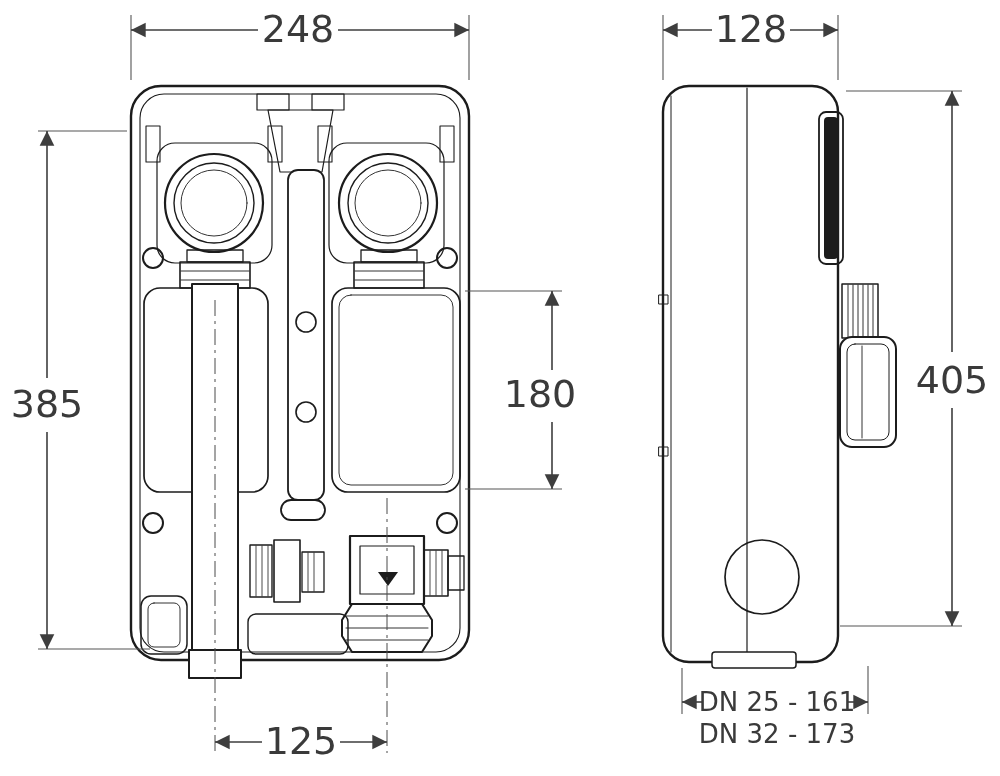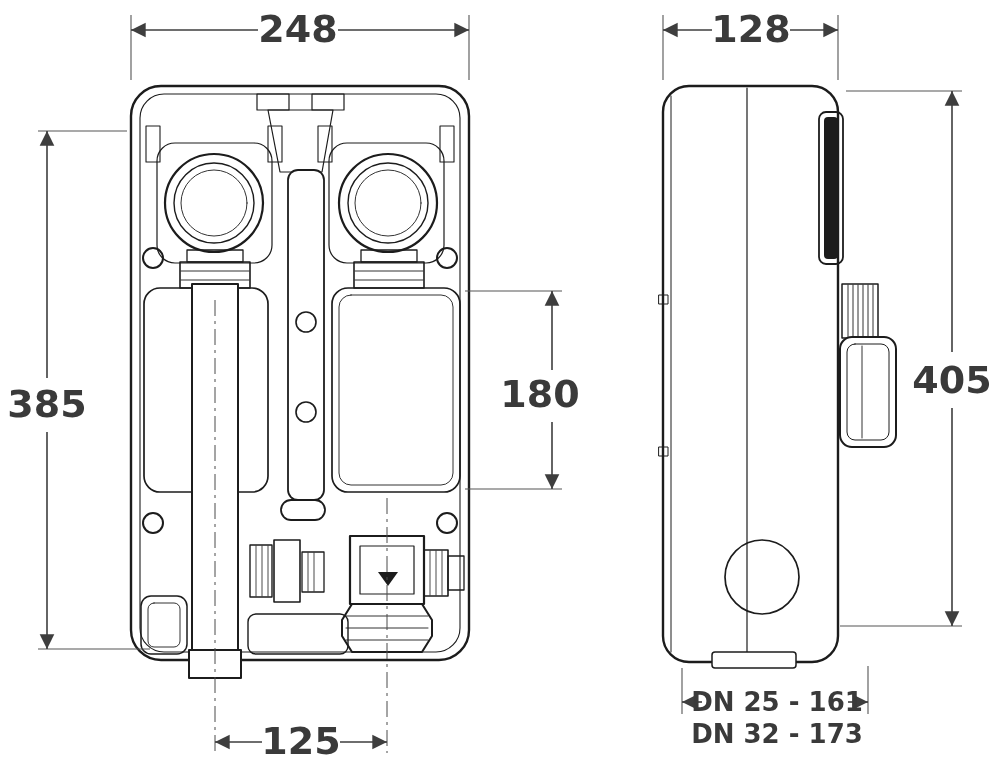--- a/index.html
+++ b/index.html
@@ -2,21 +2,21 @@
 <html style="--line: #1c1c1c; --dim: #3e3e3e; --text: #3a3a3a; --bg: #ffffff;"><head>
 <meta charset="utf-8">
 <style>
   :root{
     --line:#1c1c1c;
     --dim:#3e3e3e;
     --text:#3a3a3a;
     --bg:#ffffff;
   }
   html,body{margin:0;padding:0;background:var(--bg);}
-  .stage{position:relative;width:1000px;height:776px;background:var(--bg);overflow:hidden;font-weight:bold;}
+  .stage{position:relative;width:1000px;height:776px;background:var(--bg);overflow:hidden;}
   svg{display:block;}
   .obj{stroke:var(--line);fill:none;stroke-linejoin:round;stroke-linecap:round;}
   .objf{stroke:var(--line);fill:#ffffff;stroke-linejoin:round;stroke-linecap:round;}
   .solid{fill:var(--line);stroke:none;}
   .dim{stroke:var(--dim);stroke-width:1.6;fill:none;}
   .ext{stroke:#555555;stroke-width:1.1;fill:none;}
   .cl{stroke:#4a4a4a;stroke-width:1;stroke-dasharray:16 5 3 5;fill:none;}
   .arrow{fill:var(--dim);}
   .dim-text{font-family:"DejaVu Sans","Liberation Sans",sans-serif;font-size:38px;fill:var(--text);text-anchor:middle;}
   .dim-text-sm{font-family:"DejaVu Sans","Liberation Sans",sans-serif;font-size:26px;fill:var(--text);text-anchor:middle;}

